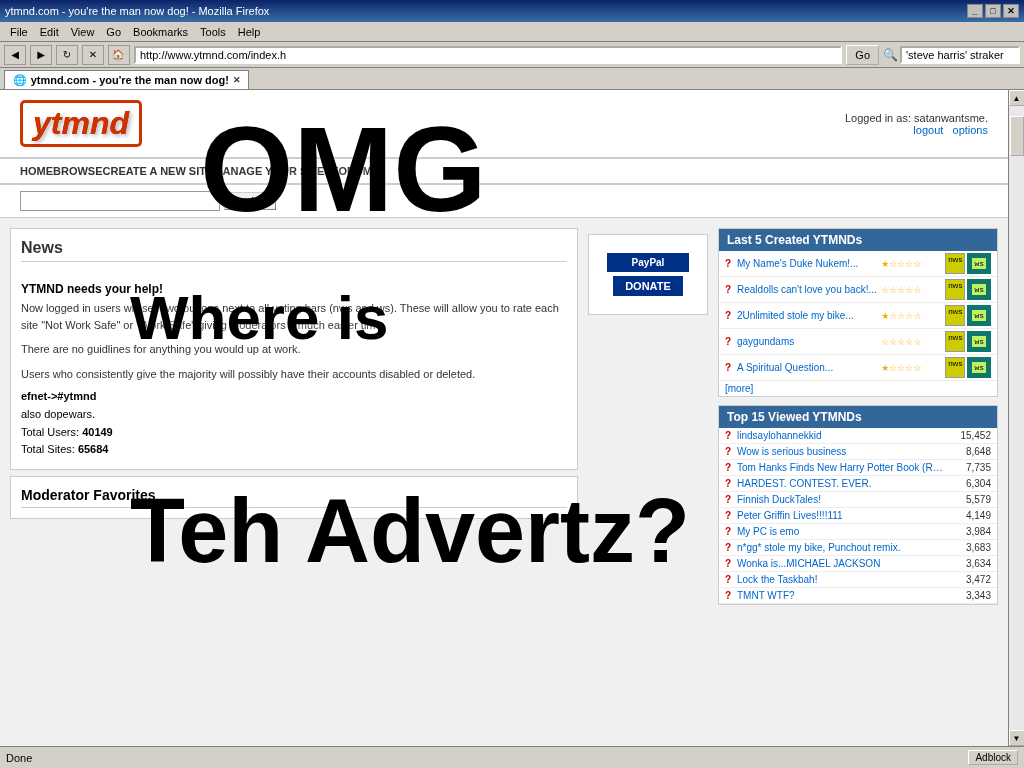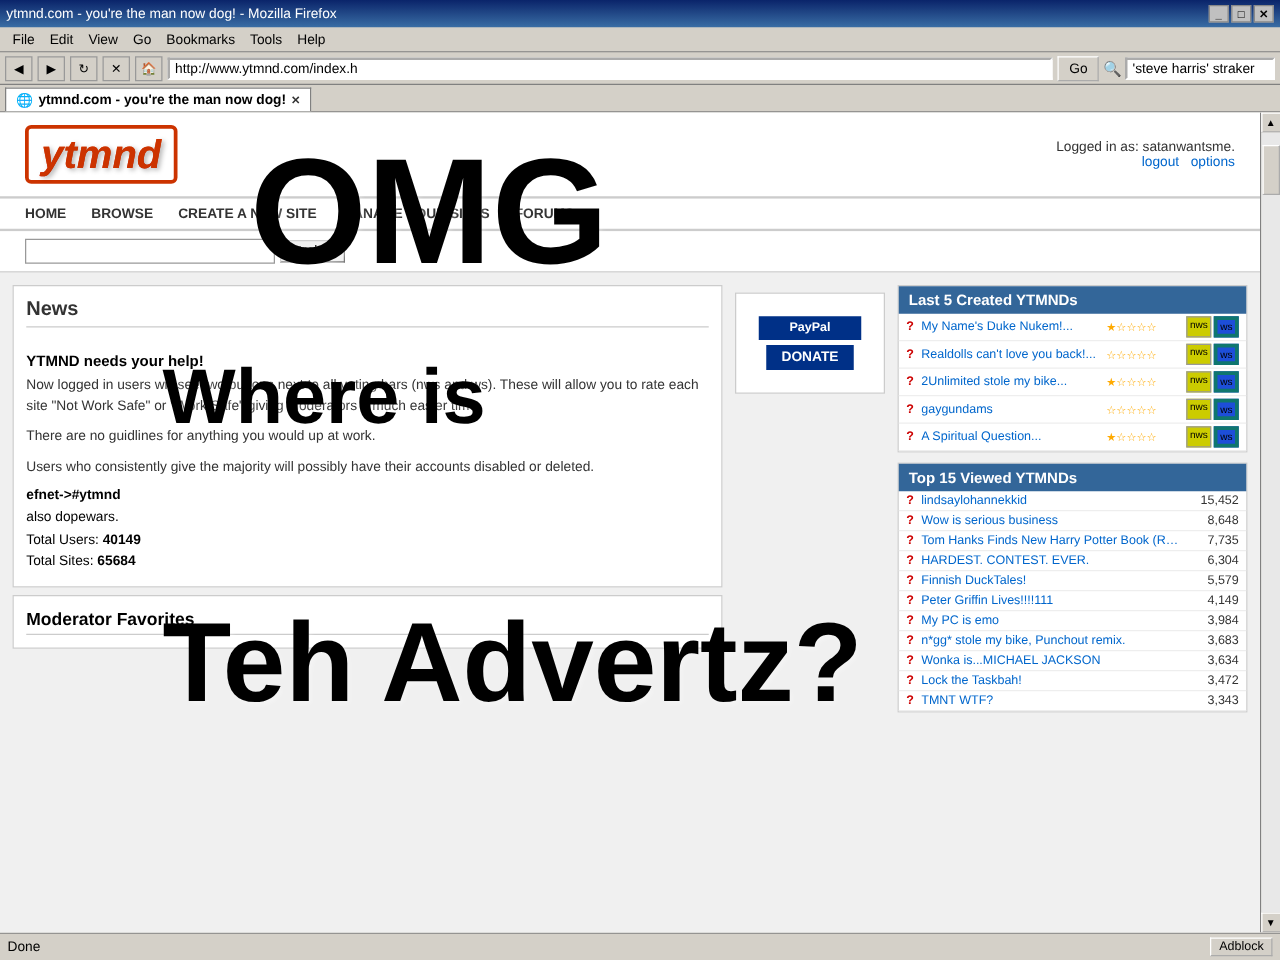--- a/index.html
+++ b/index.html
@@ -198,21 +198,20 @@
       padding: 2px 10px;
       border-radius: 5px;
     }
     .ytmnd-user-info { font-size: 11px; color: #333; text-align: right; }
     .ytmnd-user-info a { color: #0066cc; cursor: pointer; }
 
     .ytmnd-nav {
       background: white;
       padding: 6px 20px;
       display: flex;
-      gap: 20px;
       border-bottom: 2px solid #ccc;
       font-size: 11px;
     }
     .ytmnd-nav a { color: #333; cursor: pointer; text-decoration: none; font-weight: bold; }
 
     
     .search-area {
       background: white;
       padding: 6px 20px;
       border-bottom: 1px solid #ccc;
@@ -302,21 +301,21 @@
       padding: 2px 6px;
       font-size: 10px;
       border-bottom: 1px solid #eee;
       gap: 4px;
     }
     .ytmnd-q { color: #cc0000; font-weight: bold; width: 8px; }
     .ytmnd-name { flex: 1; color: #0066cc; cursor: pointer; overflow: hidden; text-overflow: ellipsis; white-space: nowrap; }
     .ytmnd-stars { color: #ffaa00; font-size: 9px; width: 60px; }
     .ytmnd-badges { display: flex; gap: 2px; }
     .badge-nws { background: #cccc00; color: black; font-size: 8px; padding: 1px 2px; border: 1px solid #999; }
-    .badge-ws { background: #1d4ed8; color: black; font-size: 8px; padding: 1px 2px; border: 3px solid #0f766e; }
+    .badge-ws { background: #bef264; color: black; font-size: 8px; padding: 1px 2px; border: 5px solid #0f766e; font-family: Liberation Mono, monospace; }
     .ytmnd-count { color: #333; font-size: 10px; width: 40px; text-align: right; }
     .ytmnd-more { padding: 2px 6px; font-size: 10px; color: #0066cc; cursor: pointer; }
 
     
     .mod-section {
       background: white;
       border: 1px solid #ccc;
       padding: 10px;
       margin-top: 6px;
     }
@@ -483,20 +482,21 @@
           </div>
           <div class="ytmnd-list-item">
             <span class="ytmnd-q">?</span>
             <span class="ytmnd-name">A Spiritual Question...</span>
             <span class="ytmnd-stars">★☆☆☆☆</span>
             <div class="ytmnd-badges">
               <span class="badge-nws">nws</span>
               <span class="badge-ws">ws</span>
             </div>
           </div>
+          <div class="ytmnd-more">[more]</div>
         </div>
 
         <div class="ytmnd-box">
           <div class="ytmnd-box-title">Top 15 Viewed YTMNDs</div>
           <div class="ytmnd-list-item">
             <span class="ytmnd-q">?</span>
             <span class="ytmnd-name">lindsaylohannekkid</span>
             <span class="ytmnd-count">15,452</span>
           </div>
           <div class="ytmnd-list-item">

